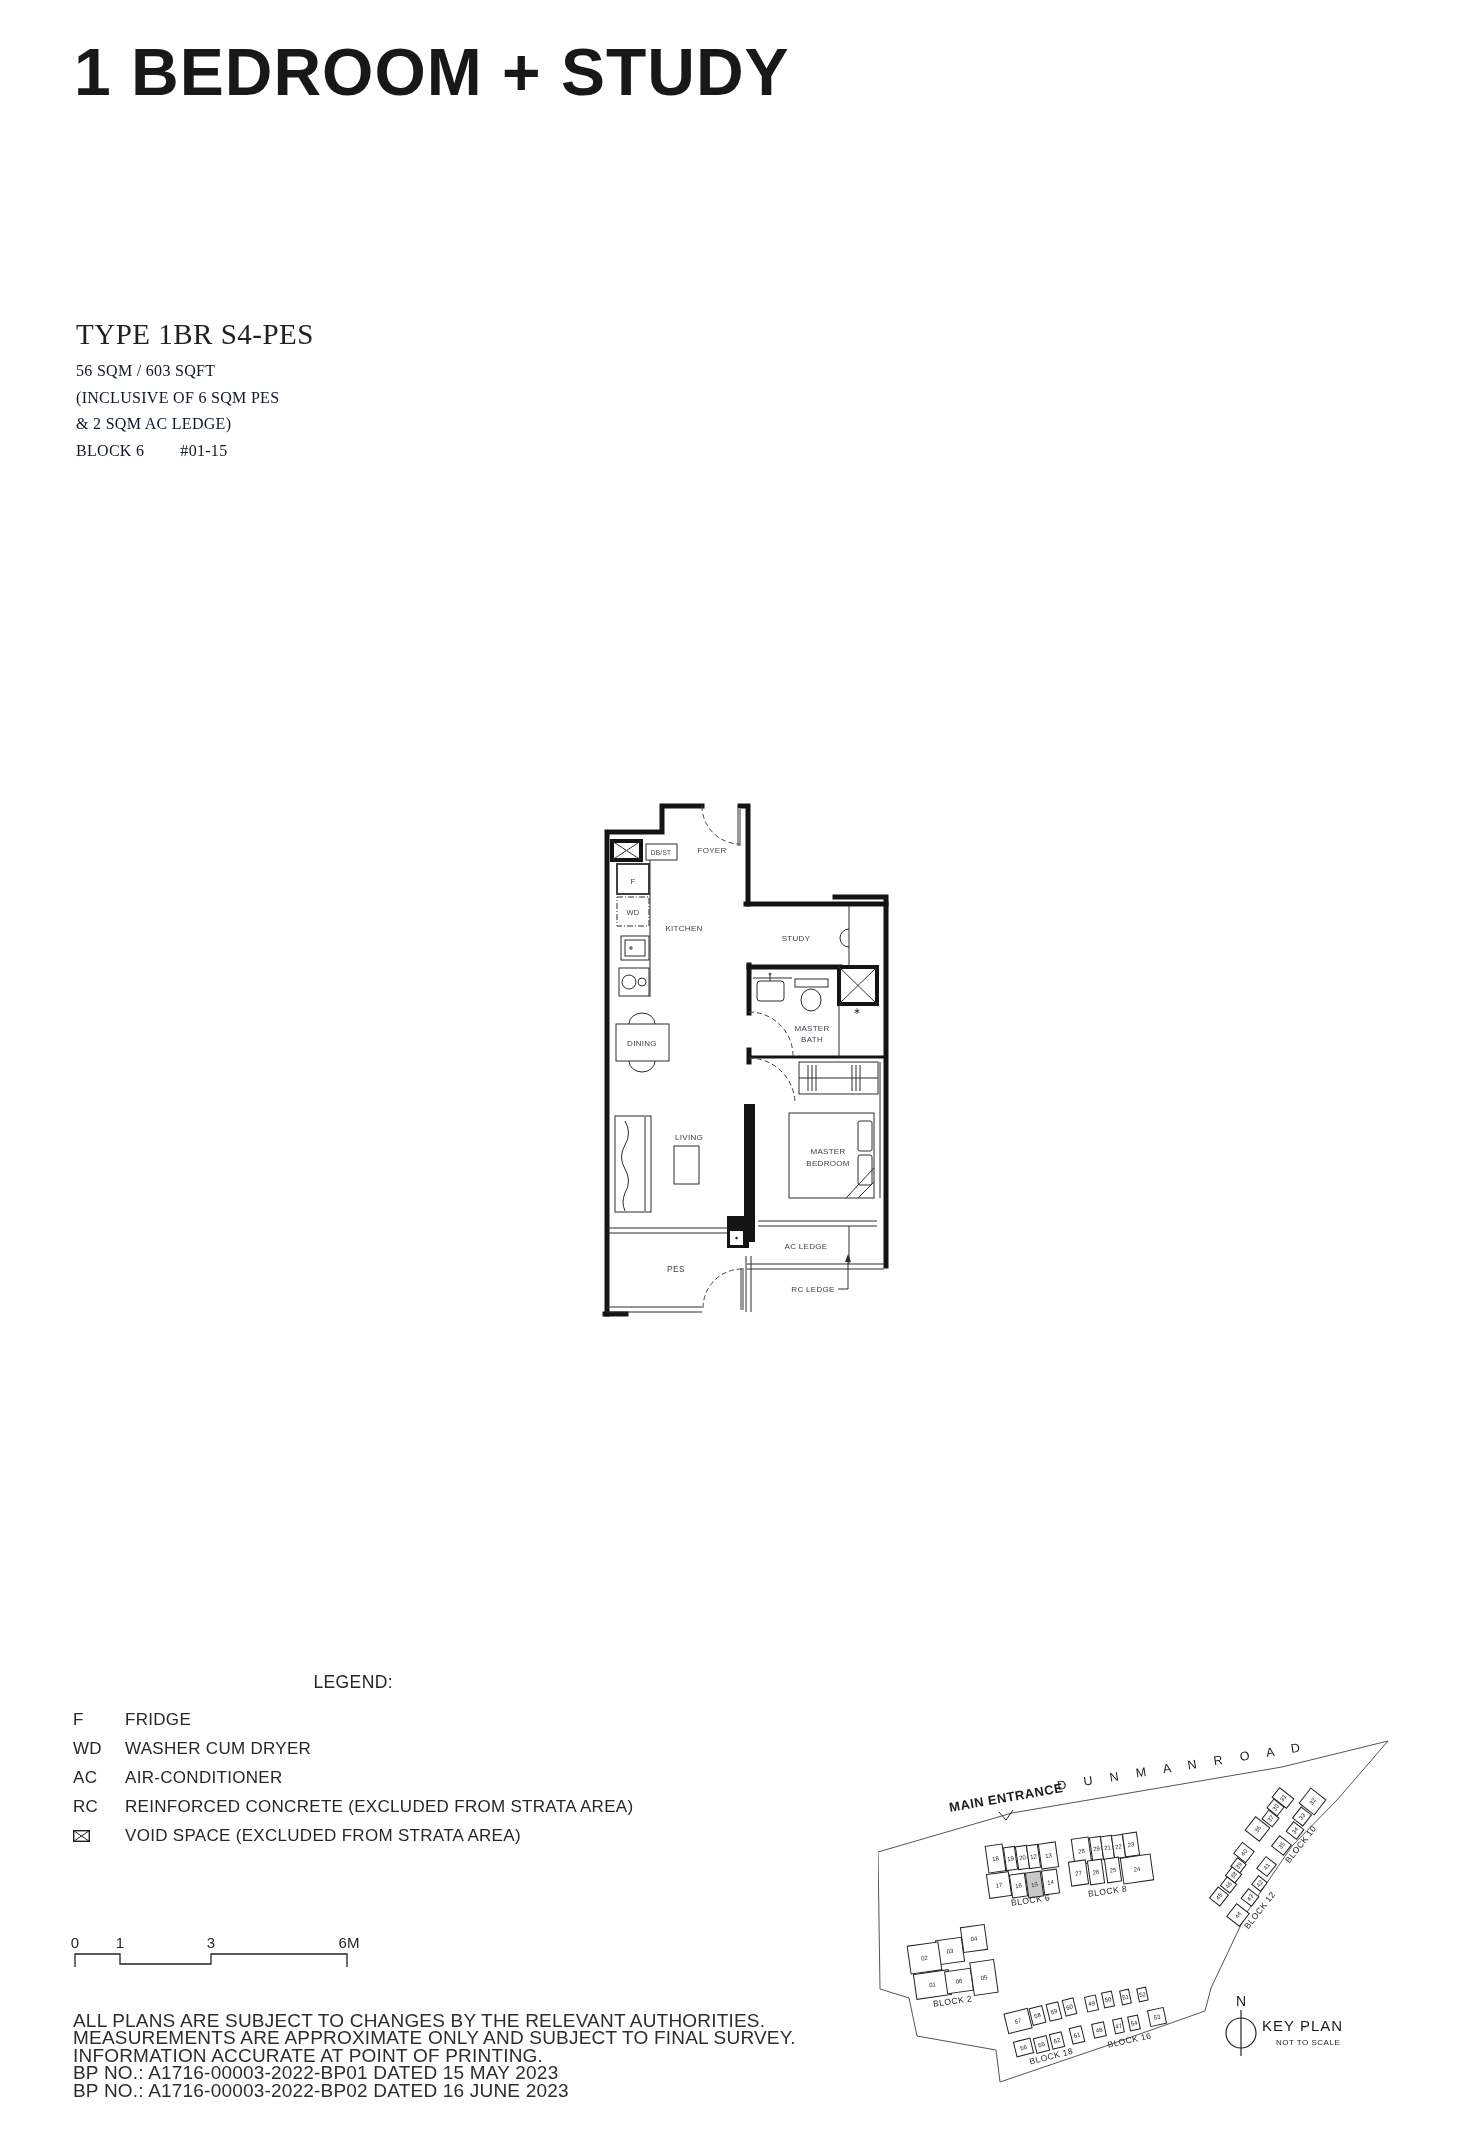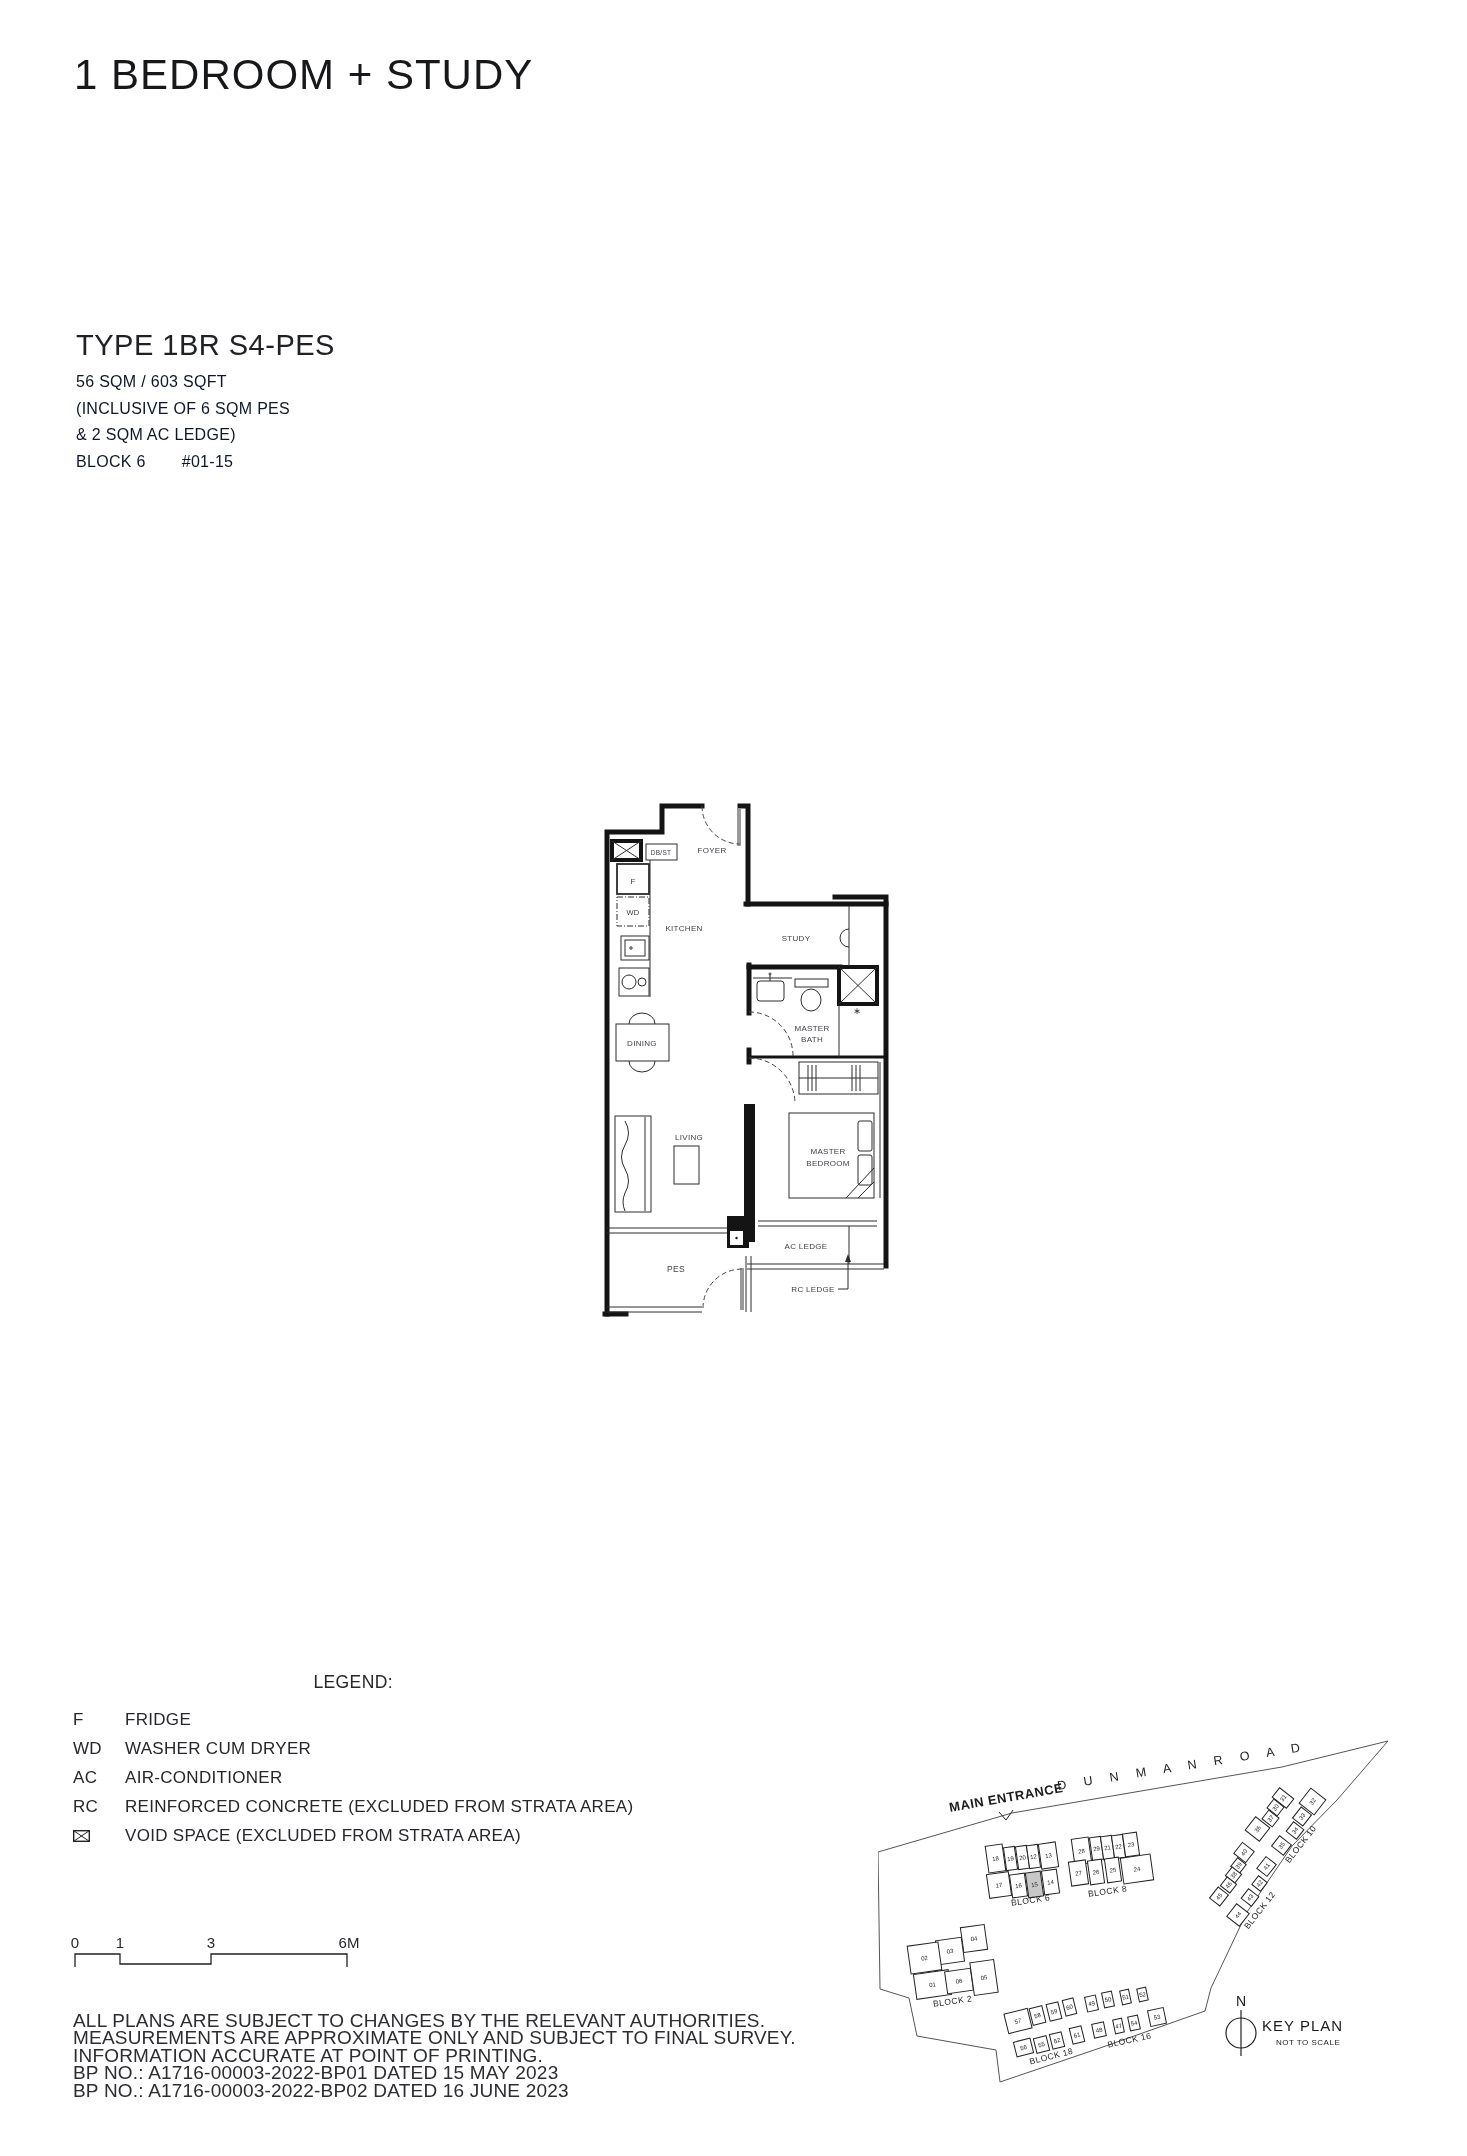--- a/index.html
+++ b/index.html
@@ -1,24 +1,24 @@
 <!DOCTYPE html>
 <html><head>
 <meta charset="utf-8">
 <style>
   html,body{margin:0;padding:0;background:#ffffff;}
   .page{
     position:relative;width:1467px;height:2156px;background:#ffffff;
     font-family:"Liberation Sans",sans-serif;color:#26272b;overflow:hidden;
   }
   .page-title{
-    position:absolute;left:74px;top:52px;font-size:42px;line-height:1.1;
-    font-weight:400;letter-spacing:1px;color:#17181a;white-space:nowrap;
+    position:absolute;left:74px;top:36px;font-size:66px;line-height:1.1;
+    font-weight:700;letter-spacing:1px;color:#17181a;white-space:nowrap;
   }
-  .unit-info{position:absolute;left:76px;top:329px;}
+  .unit-info{position:absolute;left:76px;top:318px;font-family:Liberation Serif, serif;}
   .unit-type{font-size:29px;font-weight:400;letter-spacing:.5px;color:#202125;margin:0 0 7px 0;}
   .unit-line{font-size:16px;line-height:26.5px;color:#0f172a;letter-spacing:.3px;}
   .unit-blockline{display:flex;gap:36px;}
   .plan-svg{position:absolute;left:595px;top:788px;width:300px;height:535px;}
   .legend{position:absolute;left:73px;top:1672px;}
   .legend-heading{font-size:17.5px;letter-spacing:.4px;margin-bottom:12px;text-align:center;}
   .legend-row{display:grid;grid-template-columns:52px 1fr;height:29px;align-items:center;font-size:17px;letter-spacing:.3px;white-space:nowrap;}
   .scale-svg{position:absolute;left:65px;top:1930px;width:300px;height:45px;}
   .disclaimer{position:absolute;left:73px;top:2012px;font-size:19px;line-height:17.4px;color:#2c2d30;letter-spacing:.2px;}
   .keyplan-svg{position:absolute;left:878px;top:1728px;width:575px;height:400px;}

